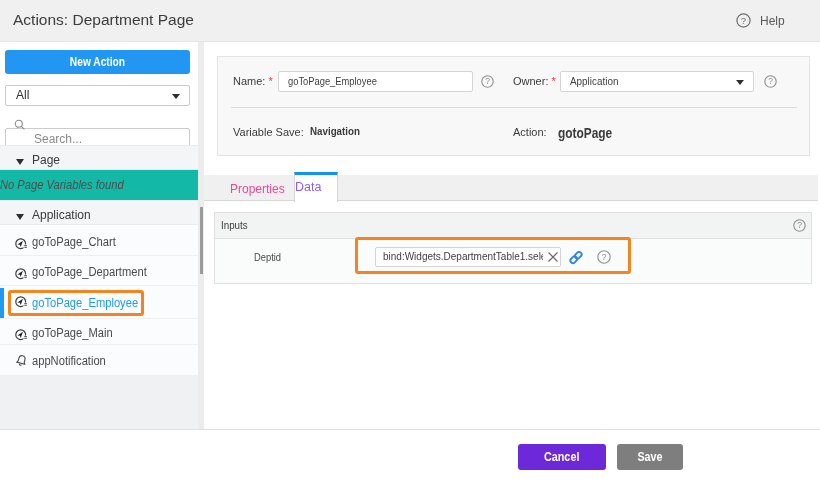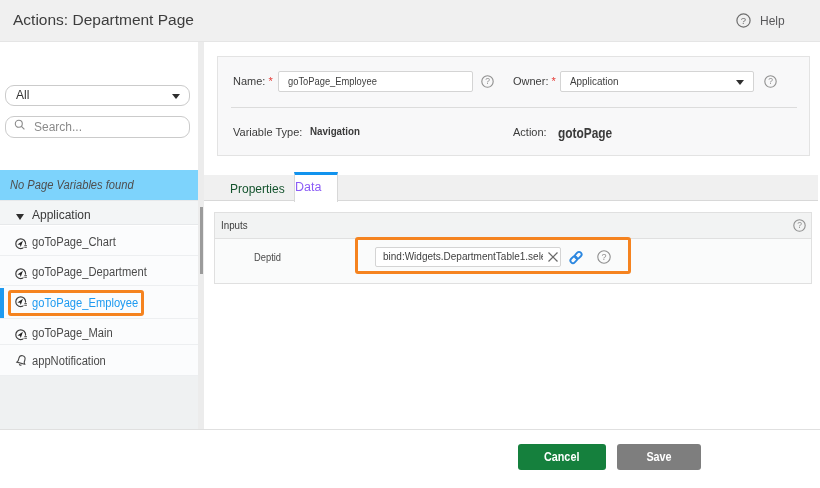--- a/index.html
+++ b/index.html
@@ -11,32 +11,32 @@
 .t93 { display:inline-block; transform:scaleX(0.93); transform-origin:0 50%; white-space:pre; }
 .tc { display:inline-block; transform:scaleX(0.85); transform-origin:50% 50%; white-space:pre; }
 
 
 #hdr { left:0; top:0; width:820px; height:42px; background:#f0f0f0; border-bottom:1px solid #e5e5e5; }
 #title { left:13px; top:11px; font-size:15.5px; color:#3d3d3d; }
 #help { left:760px; top:14px; font-size:12px; color:#58585a;text-align:right; }
 
 
 #newaction { left:5px; top:50px; width:185px; height:24px; background:#2196f3; border-radius:3px; color:#fff; font-weight:bold; font-size:12px; text-align:center; line-height:24px; }
-.fieldbox { left:5px; width:185px; background:#fff; border:1px solid #cbcbcb; border-radius:9px; font-size:12px; color:#333; }
+.fieldbox { left:5px; width:185px; background:#fff; border:1px solid #cbcbcb; border-radius:2px; font-size:12px; color:#333; }
 #allsel { top:85px; height:21px; line-height:19px; padding-left:10px; }
 .caret { position:absolute; right:9px; top:8px; width:0; height:0; border-left:4px solid transparent; border-right:4px solid transparent; border-top:5px solid #2e2e2e; }
-#searchbox { top:116px; height:22px; line-height:20px; padding-left:28px; color:#8b8b8b; }
+#searchbox { top:128px; height:22px; line-height:20px; padding-left:28px; color:#8b8b8b; }
 
 
 .thead { left:0; width:198px; height:25px; background:#f3f5f6; border-top:1px solid #e7e9eb; border-bottom:1px solid #e7e9eb; font-size:12px; color:#3a3a3a; line-height:23px; padding-left:32px; padding-top:3px; }
 .thead .tri { position:absolute; left:16px; top:13px; width:0; height:0; border-left:4.5px solid transparent; border-right:4.5px solid transparent; border-top:6px solid #2e2e2e; }
 .titem { left:0; width:198px; background:#fbfcfd; border-bottom:1px solid #edeff1; font-size:12px; color:#4a4a4a; }
 .titem .lbl { position:absolute; left:32px; top:50%; margin-top:-6px; }
 .ticon { position:absolute; left:15px; top:50%; margin-top:-2.5px; width:13px; height:12px; }
-#noPage { top:170px; height:30px; border-bottom:none; font-style:italic; font-size:12px; color:#4f4f4f; background:#7dd3fc; line-height:30px; padding-left:10px; }
+#noPage { top:170px; height:30px; border-bottom:none; font-style:italic; font-size:12px; color:#4f4f4f; background:#14b8a6; line-height:30px; }
 #filler { left:0; top:376px; width:198px; height:53px; background:#eff1f2; }
 
 
 #selbar { left:0; top:288px; width:4px; height:30px; background:#1e9af0; }
 #selbox { left:8px; top:290px; width:136px; height:26px; border:3px solid #f5831f; border-radius:3px; }
 
 
 #track { left:198px; top:42px; width:6px; height:387px; background:#ececec; }
 #thumb { left:200px; top:207px; width:3px; height:67px; background:#9b9b9b; }
 
@@ -50,57 +50,59 @@
 #ownerLbl { left:513px; top:75px; }
 #ownerSel { left:560px; top:71px; width:194px; height:21px; line-height:19px; }
 #cardhr { left:231px; top:107px; width:566px; height:1px; background:#dcdcdc; }
 #vtLbl { left:233px; top:126px; }
 #vtVal { left:310px; top:125px; font-weight:bold; font-size:11.5px; color:#3b3b3b; }
 #tgLbl { left:513px; top:126px; }
 #tgVal { left:558px; top:125px; font-weight:bold; font-size:14px; color:#3b3b3b; }
 
 
 #tabbar { left:204px; top:175px; width:614px; height:26px; background:#f0f0f0; border-bottom:1px solid #d8d8d8; }
-#tabProps { left:230px; top:182px; font-size:12px; color:#14532d; }
+#tabProps { left:230px; top:182px; font-size:12px; color:#ec4899; }
 #tabData { left:294px; top:172px; width:44px; height:30px; background:#fff; border-left:1px solid #d8d8d8; border-right:1px solid #d8d8d8; border-top:3px solid #1193ee; font-size:12.5px; color:#8b5cf6; text-align:left; line-height:25px; }
 
 
 #inbox { left:214px; top:212px; width:598px; height:72px; border:1px solid #e0e0e0; background:#fafbfb; }
 #inhead { left:214px; top:212px; width:598px; height:27px; background:#f2f3f3; border:1px solid #e0e0e0; }
 #inhead span.htxt { position:absolute; left:6px; top:6px; font-size:11.5px; color:#3d3d3d; }
 #deptLbl { left:229px; top:251px; font-size:11px; color:#4a4a4a;margin-left:25px; }
 #obox2 { left:355px; top:237px; width:276px; height:37px; border:3px solid #f5831f; border-radius:3px; }
 #bindInp { left:375px; top:247px; width:186px; height:20px; font-size:10px; padding-left:7px; }
 #bindInp .clip { display:block; overflow:hidden; white-space:nowrap; width:160px; line-height:18px; }
 
 
 #footer { left:0; top:429px; width:820px; height:59px; background:#fff; border-top:1px solid #e0e0e0; }
 .btn { top:444px; height:26px; border-radius:3px; color:#fff; font-weight:bold; font-size:12px; text-align:center; line-height:26px; }
-#btnCancel { left:518px; width:88px; background:#15803d; }
-#btnSave { left:617px; width:84px; background:#7e7e7e; }
+#btnCancel { left:518px; width:88px; background:#6d28d9; }
+#btnSave { left:617px; width:66px; background:#7e7e7e; }
 #btnSC { left:716px; width:88px; background:#1f97f0; }
 </style>
 </head>
 <body>
 <div id="stage">
   <div id="hdr" class="abs"></div>
   <div id="title" class="abs">Actions: Department Page</div>
   <svg class="abs" style="left:736px;top:13px" width="15" height="15" viewBox="0 0 15 15">
       <circle cx="7.5" cy="7.5" r="6.6" fill="none" stroke="#6e6e6e" stroke-width="1.2"></circle>
       <text x="7.5" y="10.7" font-size="9.5" fill="#6e6e6e" text-anchor="middle" font-family="Liberation Sans">?</text>
     </svg>
   <div id="help" class="abs">Help</div>
 
+  <div id="newaction" class="abs"><span class="tc">New Action</span></div>
   <div id="allsel" class="abs fieldbox">All<span class="caret"></span></div>
   <div id="searchbox" class="abs fieldbox">Search...</div>
   <svg class="abs" style="left:14px;top:119px" width="12" height="12" viewBox="0 0 12 12">
       <circle cx="4.8" cy="4.8" r="3.5" fill="none" stroke="#8a8a8a" stroke-width="1.1"></circle>
       <line x1="7.4" y1="7.4" x2="10.4" y2="10.4" stroke="#8a8a8a" stroke-width="1.1"></line>
     </svg>
 
+  <div class="thead abs" style="top:145px;">Page<span class="tri"></span></div>
   <div id="noPage" class="titem abs"><span class="t93">No Page Variables found</span></div>
   <div class="thead abs" style="top:200px;">Application<span class="tri"></span></div>
 
   <div class="titem abs" style="top:226px;height:30px;">
     <svg class="ticon" viewBox="0 0 13 12">
         <circle cx="5.7" cy="5.7" r="4.9" fill="none" stroke="#3c3c3c" stroke-width="1.15"></circle>
         <rect x="8.4" y="6.6" width="4.6" height="4" fill="#fbfcfd"></rect>
         <g transform="rotate(38 5.7 5.7)">
           <path d="M5.7 2.1 L3.6 8.3 L5.7 6.9 L7.8 8.3 Z" fill="#222"></path>
         </g>
@@ -164,21 +166,21 @@
       <circle cx="6.5" cy="6.5" r="5.7" fill="none" stroke="#8f8f8f" stroke-width="1.1"></circle>
       <text x="6.5" y="9.4" font-size="8.5" fill="#8f8f8f" text-anchor="middle" font-family="Liberation Sans">?</text>
     </svg>
   <div id="ownerLbl" class="abs flabel">Owner: <span class="req">*</span></div>
   <div id="ownerSel" class="abs tinput"><span class="t90">Application</span><span class="caret" style="top:8px;"></span></div>
   <svg class="abs" style="left:764px;top:75px" width="13" height="13" viewBox="0 0 13 13">
       <circle cx="6.5" cy="6.5" r="5.7" fill="none" stroke="#8f8f8f" stroke-width="1.1"></circle>
       <text x="6.5" y="9.4" font-size="8.5" fill="#8f8f8f" text-anchor="middle" font-family="Liberation Sans">?</text>
     </svg>
   <div id="cardhr" class="abs"></div>
-  <div id="vtLbl" class="abs flabel">Variable Type:</div>
+  <div id="vtLbl" class="abs flabel">Variable Save:</div>
   <div id="vtVal" class="abs"><span class="t85">Navigation</span></div>
   <div id="tgLbl" class="abs flabel">Action:</div>
   <div id="tgVal" class="abs"><span class="t85">gotoPage</span></div>
 
   <div id="tabbar" class="abs"></div>
   <div id="tabProps" class="abs">Properties</div>
   <div id="tabData" class="abs">Data</div>
 
   <div id="inbox" class="abs"></div>
   <div id="inhead" class="abs">

